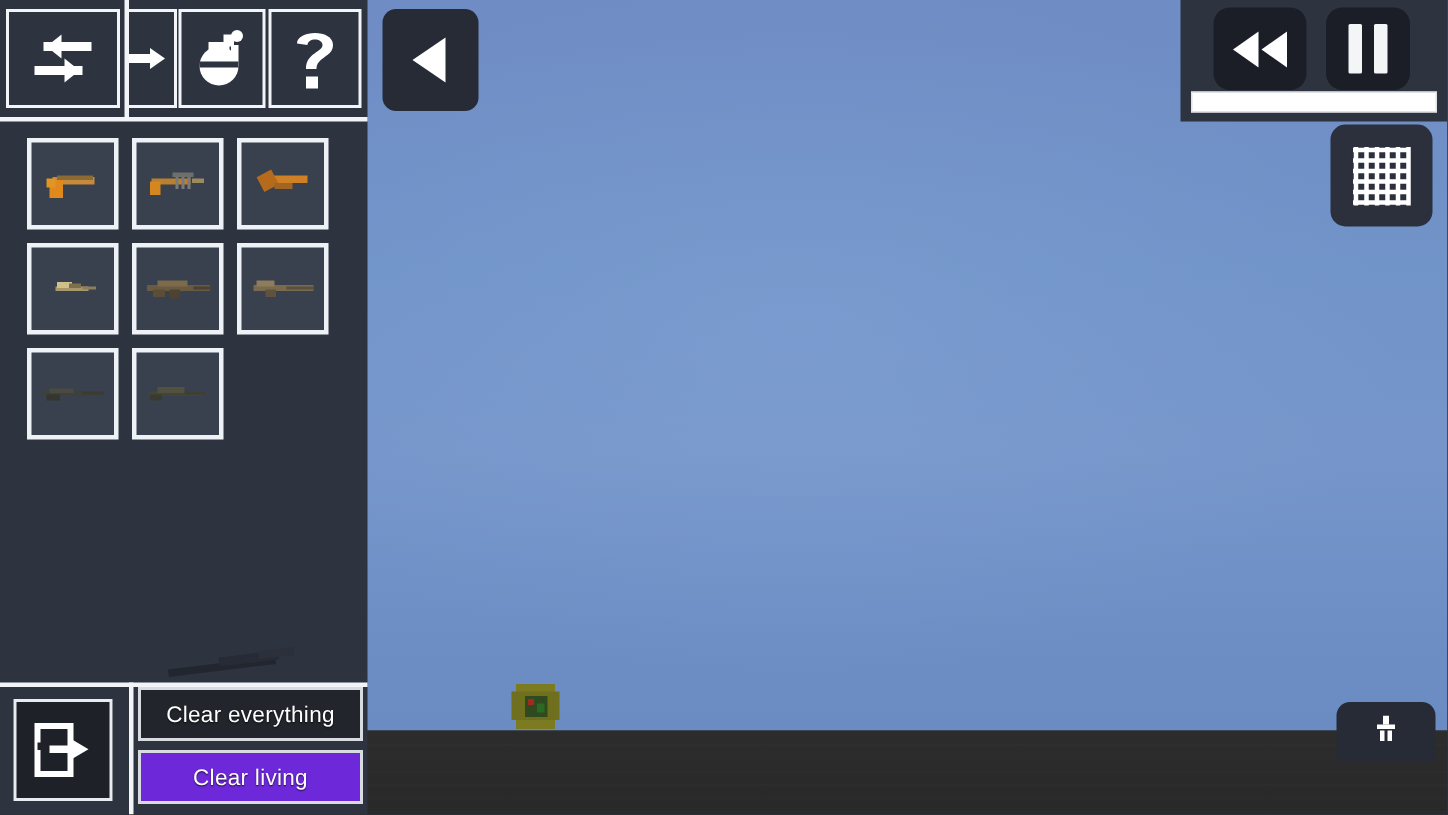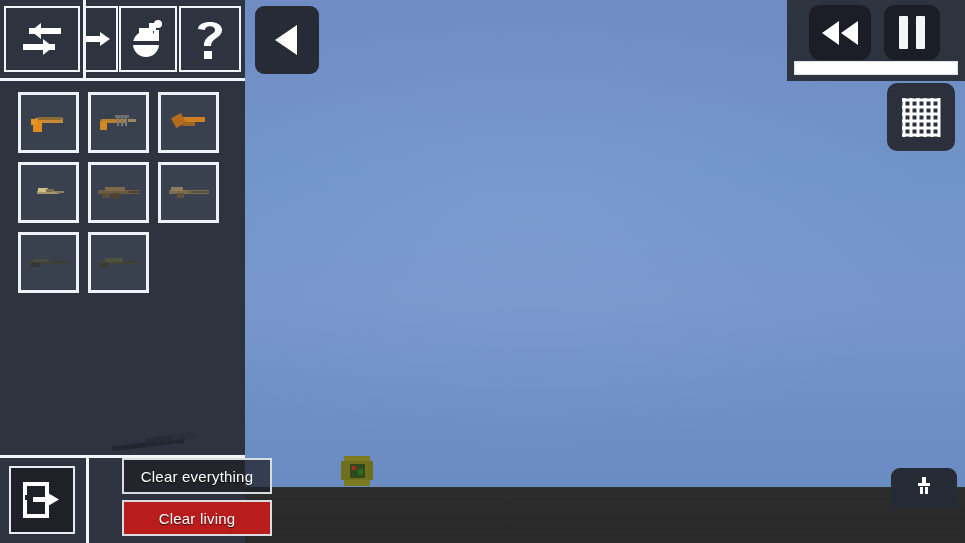--- a/index.html
+++ b/index.html
@@ -88,30 +88,30 @@
 
   
   .exit-btn{
     position:absolute;left:9px;top:466px;width:66px;height:68px;
     border:2px solid #e8ebf0;box-sizing:border-box;
     background:#1f2128;
     display:flex;align-items:center;justify-content:center;
   }
 
   
-  .clear-wrap{position:absolute;left:92px;top:458px;width:150px;margin-left:30px;}
+  .clear-wrap{position:absolute;left:92px;top:458px;width:150px;}
   .clear-btn{
     width:150px;height:36px;margin-bottom:6px;
     border:2px solid #d8dbe0;box-sizing:border-box;
     display:flex;align-items:center;justify-content:center;
     color:#ffffff;font-size:15px;letter-spacing:0.2px;
     text-shadow:0 1px 1px rgba(0,0,0,0.75);
   }
   .clear-btn.semi{background:rgba(30,32,38,0.72);}
-  .clear-btn.solid{background:#b91c1c;}
+  .clear-btn.solid{background:#6d28d9;}
 
   
   .back-btn{
     position:absolute;left:255px;top:6px;width:64px;height:68px;
     background:#262b36;border-radius:9px;
     display:flex;align-items:center;justify-content:center;
   }
 
   .top-right{position:absolute;left:787px;top:0px;width:178px;height:81px;background:#2d333f;}
   .rw-btn{

